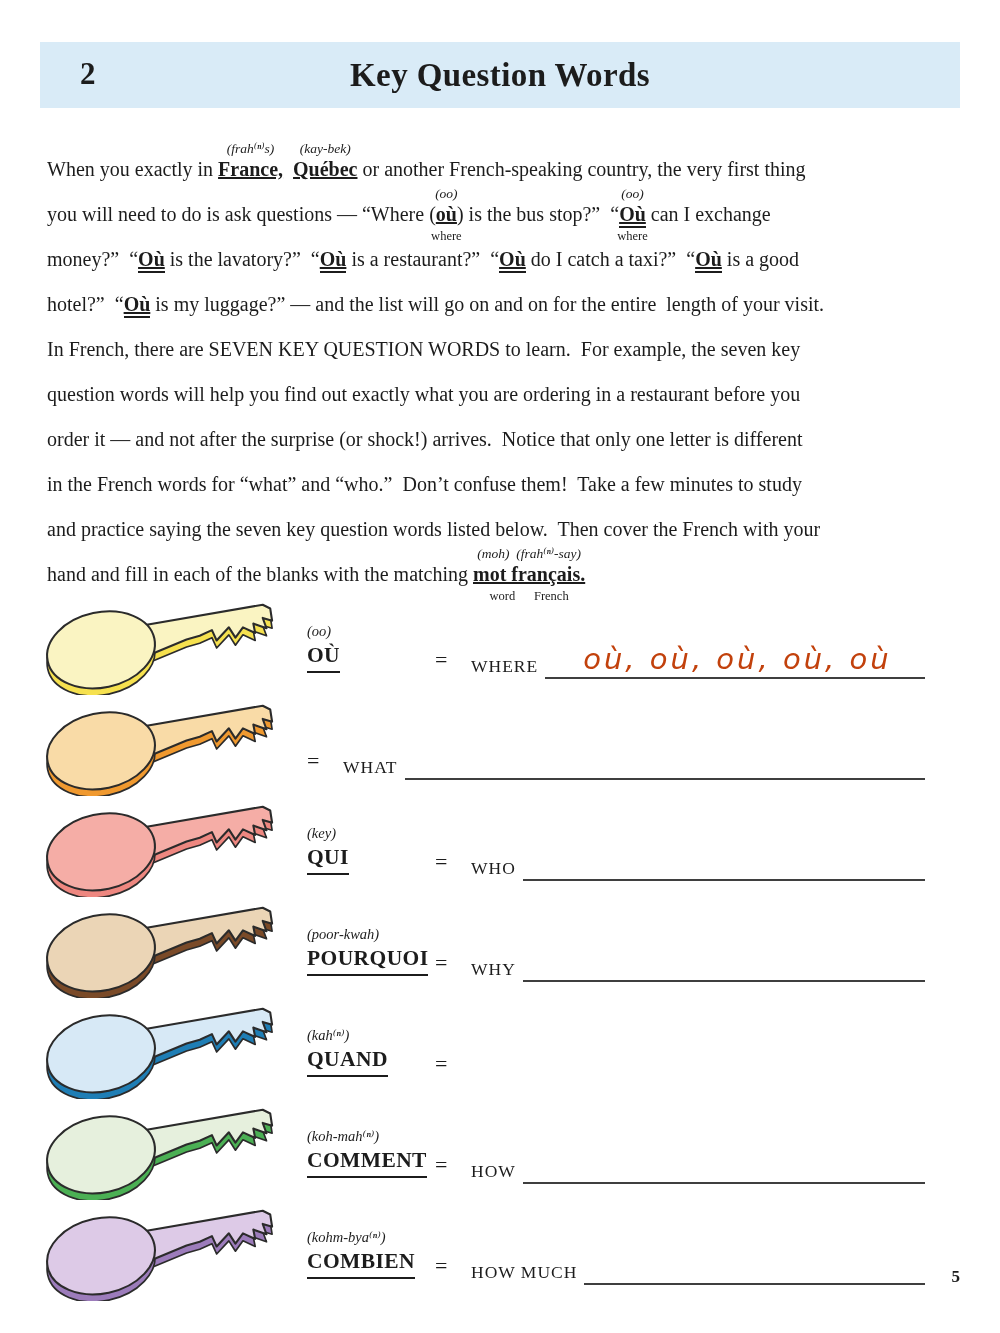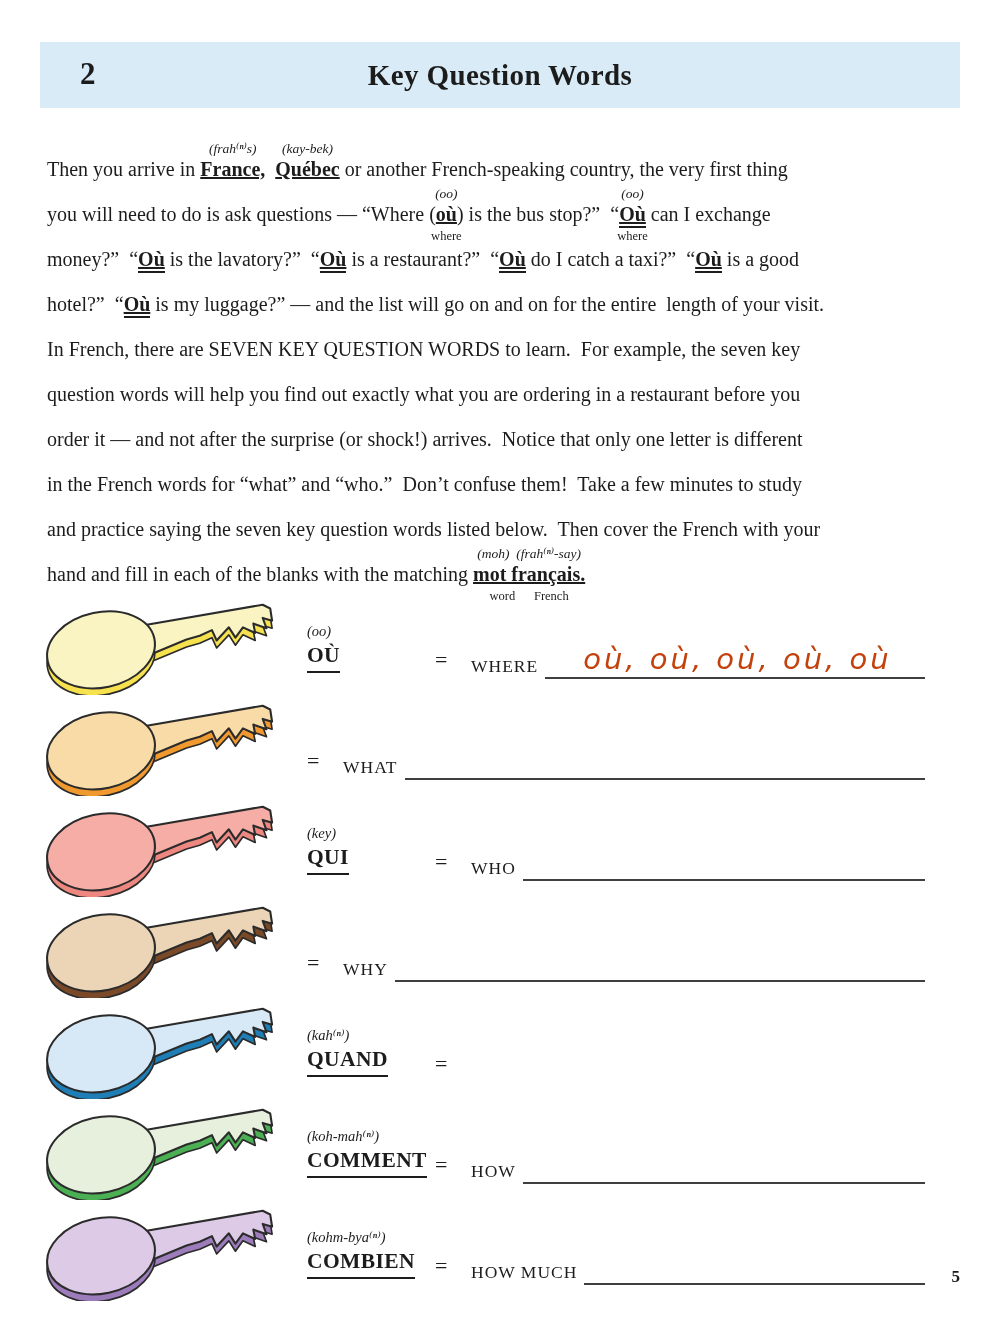--- a/index.html
+++ b/index.html
@@ -7,21 +7,21 @@
     position:relative; width:1000px; height:1333px; background:#ffffff;
     font-family:"Liberation Serif","DejaVu Serif",serif; color:#1c1c1c;
     overflow:hidden; margin:0 auto;
   }
   
   .band {
     position:absolute; left:40px; right:40px; top:42px; height:66px;
     display:flex; align-items:center; justify-content:center;
   }
   .chapter { position:absolute; left:40px; top:14px; font-size:31px; font-weight:bold; }
-  .title { margin:9px; font-size:29px; font-weight:bold; letter-spacing:0.4px; }
+  .title { margin:9px; font-size:33px; font-weight:bold; letter-spacing:0.4px; }
 
   
   .intro {
     position:absolute; left:47px; width:912px; top:127px;
     font-size:20px; line-height:45px; white-space:pre-wrap;
   }
   .b { font-weight:bold;text-decoration:underline; }
   .u { border-bottom:2px solid #1c1c1c; padding-bottom:1px; }
   .annot { display:inline-block; position:relative; white-space:pre; }
   .annot .above {
@@ -70,21 +70,21 @@
   </defs>
 </svg>
 
 <div class="page">
 
   <header class="band" style="background-color: rgb(217, 235, 247);">
     <span class="chapter">2</span>
     <h1 class="title">Key Question Words</h1>
   </header>
 
-  <p class="intro"><span class="">Then you arrive in </span><span class="annot"><span class="b ">France,</span><span class="above">(frah⁽ⁿ⁾s)</span></span><span class="">  </span><span class="annot"><span class="b ">Québec</span><span class="above">(kay-bek)</span></span><span class=""> or another French-speaking country, the very first thing
+  <p class="intro"><span class="">When you exactly in </span><span class="annot"><span class="b ">France,</span><span class="above">(frah⁽ⁿ⁾s)</span></span><span class="">  </span><span class="annot"><span class="b ">Québec</span><span class="above">(kay-bek)</span></span><span class=""> or another French-speaking country, the very first thing
 you will need to do is ask questions — “Where (</span><span class="annot"><span class="b ">où</span><span class="above">(oo)</span><span class="below">where</span></span><span class="">) is the bus stop?”  “</span><span class="annot"><span class="b u">Où</span><span class="above">(oo)</span><span class="below">where</span></span><span class=""> can I exchange
 money?”  “</span><span class="b u">Où</span><span class=""> is the lavatory?”  “</span><span class="b u">Où</span><span class=""> is a restaurant?”  “</span><span class="b u">Où</span><span class=""> do I catch a taxi?”  “</span><span class="b u">Où</span><span class=""> is a good
 hotel?”  “</span><span class="b u">Où</span><span class=""> is my luggage?” — and the list will go on and on for the entire  length of your visit.
 In French, there are SEVEN KEY QUESTION WORDS to learn.  For example, the seven key
 question words will help you find out exactly what you are ordering in a restaurant before you
 order it — and not after the surprise (or shock!) arrives.  Notice that only one letter is different
 in the French words for “what” and “who.”  Don’t confuse them!  Take a few minutes to study
 and practice saying the seven key question words listed below.  Then cover the French with your
 hand and fill in each of the blanks with the matching </span><span class="annot"><span class="b ">mot français.</span><span class="above">(moh)  (frah⁽ⁿ⁾-say)</span><span class="below">word      French</span></span></p>
 
@@ -134,20 +134,24 @@
         <span class="blank">
           <span class="answer" style="color: rgb(41, 168, 223);"></span>
         </span>
       </div>
     </div>
 
     <div class="row">
       <svg class="key" viewBox="0 0 270 100" style="--kfill: #EBD5B6; --kedge: #7A4A28;">
           <use href="#keyshape"></use>
         </svg>
+      <div class="word-col">
+        <div class="pron">(poor-kwah)</div>
+        <div class="french">POURQUOI</div>
+      </div>
       <div class="equals">=</div>
       <div class="english-line">
         <span class="english">WHY</span>
         <span class="blank">
           <span class="answer" style="color: rgb(41, 168, 223);"></span>
         </span>
       </div>
     </div>
 
     <div class="row">

